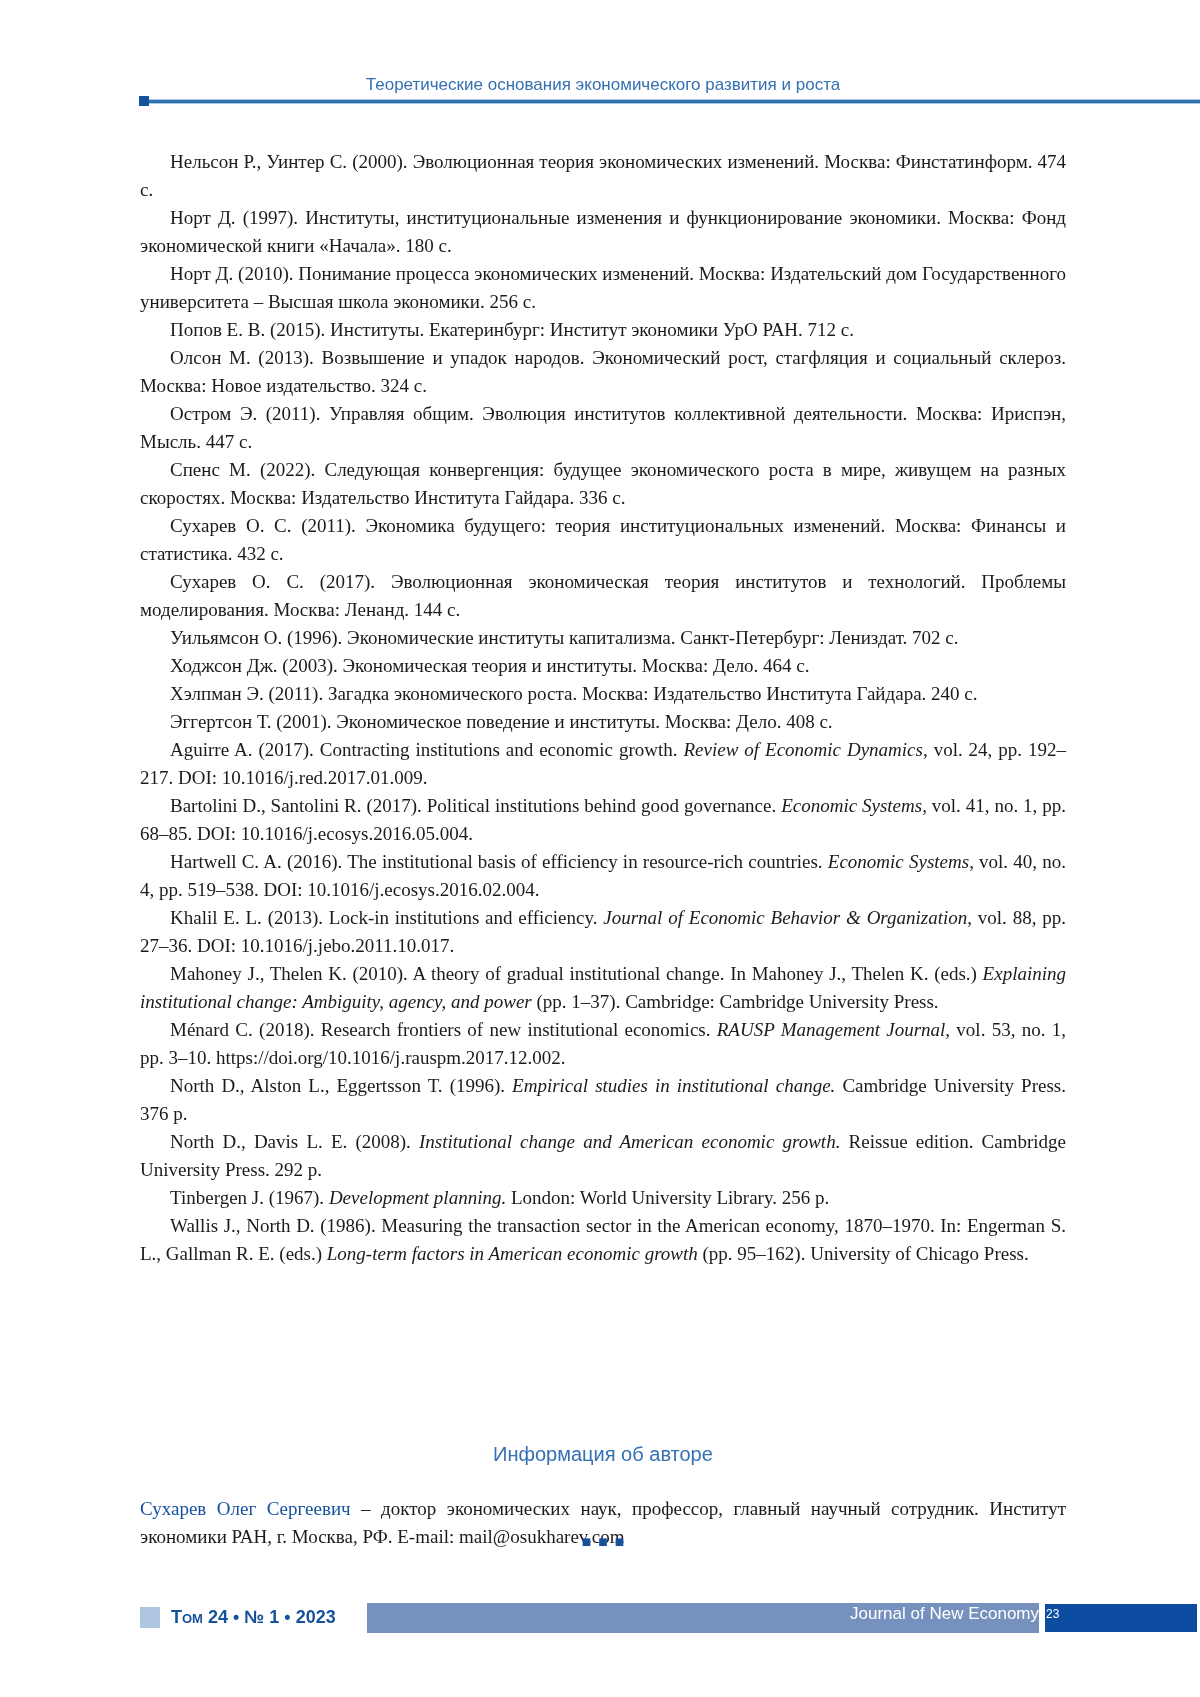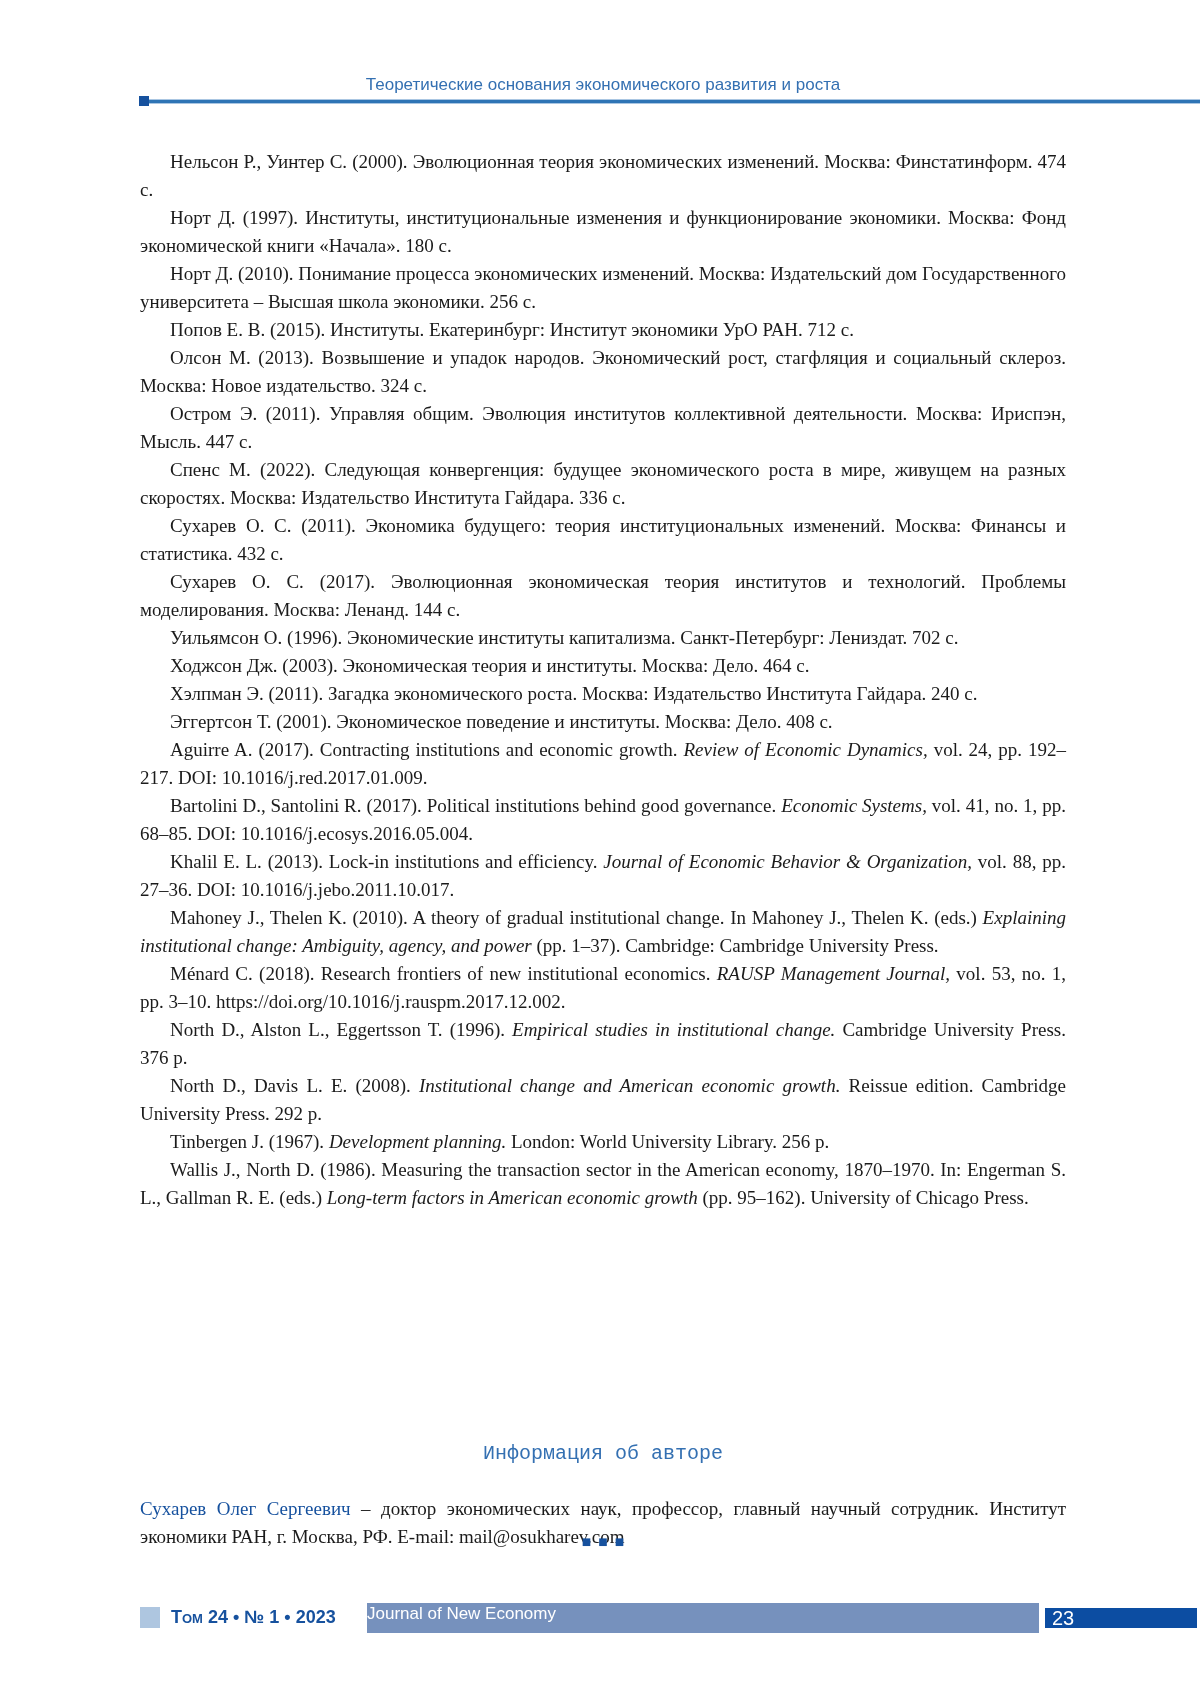--- a/index.html
+++ b/index.html
@@ -50,21 +50,21 @@
     font-size:19px;line-height:28px;
     text-align:justify;text-indent:30px;
     color:var(--text-color);
   }
   .it{font-style:italic;}
 
   
   .info-heading{
     position:absolute;top:1442px;left:140px;width:926px;
     text-align:center;
-    font-family:Liberation Mono, monospace;
+    font-family:Liberation Sans, sans-serif;
     font-size:20px;line-height:24px;
     color:var(--accent-blue);
   }
   .author-para{
     position:absolute;top:1476px;left:140px;width:926px;
     font-size:19px;line-height:28px;text-align:justify;
   }
   .author-name{font-weight:normal;color:var(--dark-blue);}
 
   
@@ -87,27 +87,27 @@
   .footer-volume{
     margin-left:11px;
     font-size:18px;font-weight:600;
     font-variant:small-caps;
     color:var(--dark-blue);
     white-space:nowrap;
   }
   .journal-bar{
     margin-left:auto;width:672px;height:30px;flex:0 0 auto;
     background:var(--bar-slate);
-    color:#ffffff;font-size:17px;line-height:21px;text-align:left;
+    color:#ffffff;font-size:17px;line-height:21px;text-align:right;
   }
   .page-badge{
-    margin-left:6px;width:152px;height:20px;flex:0 0 auto;
+    margin-left:6px;width:152px;height:28px;flex:0 0 auto;
     background:var(--bar-dark);
-    color:#ffffff;font-size:20px;line-height:21px;
-    padding-left:7px;box-sizing:border-box;text-align:left;
+    color:#ffffff;font-size:12px;line-height:21px;
+    padding-left:1px;box-sizing:border-box;text-align:left;
   }
 </style>
 </head>
 <body>
 
 <div class="page">
 
   <div class="running-head">Теоретические основания экономического развития и роста</div>
   <div class="head-rule"></div>
   <div class="head-rule-square"></div>
@@ -121,20 +121,21 @@
       <p class="ref"><span>Остром Э. (2011). Управляя общим. Эволюция институтов коллективной деятельности. Москва: Ириспэн, Мысль. 447 с.</span></p>
       <p class="ref"><span>Спенс М. (2022). Следующая конвергенция: будущее экономического роста в мире, живущем на разных скоростях. Москва: Издательство Института Гайдара. 336 с.</span></p>
       <p class="ref"><span>Сухарев О. С. (2011). Экономика будущего: теория институциональных изменений. Москва: Финансы и статистика. 432 с.</span></p>
       <p class="ref"><span>Сухарев О. С. (2017). Эволюционная экономическая теория институтов и технологий. Проблемы моделирования. Москва: Ленанд. 144 с.</span></p>
       <p class="ref"><span>Уильямсон О. (1996). Экономические институты капитализма. Санкт-Петербург: Лениздат. 702 с.</span></p>
       <p class="ref"><span>Ходжсон Дж. (2003). Экономическая теория и институты. Москва: Дело. 464 с.</span></p>
       <p class="ref"><span>Хэлпман Э. (2011). Загадка экономического роста. Москва: Издательство Института Гайдара. 240 с.</span></p>
       <p class="ref"><span>Эггертсон Т. (2001). Экономическое поведение и институты. Москва: Дело. 408 с.</span></p>
       <p class="ref"><span>Aguirre A. (2017). Contracting institutions and economic growth. </span><span class="it">Review of Economic Dynamics,</span><span> vol. 24, pp. 192–217. DOI: 10.1016/j.red.2017.01.009.</span></p>
       <p class="ref"><span>Bartolini D., Santolini R. (2017). Political institutions behind good governance. </span><span class="it">Economic Systems,</span><span> vol. 41, no. 1, pp. 68–85. DOI: 10.1016/j.ecosys.2016.05.004.</span></p>
+      <p class="ref"><span>Hartwell C. A. (2016). The institutional basis of efficiency in resource-rich countries. </span><span class="it">Economic Systems,</span><span> vol. 40, no. 4, pp. 519–538. DOI: 10.1016/j.ecosys.2016.02.004.</span></p>
       <p class="ref"><span>Khalil E. L. (2013). Lock-in institutions and efficiency. </span><span class="it">Journal of Economic Behavior &amp; Organization,</span><span> vol. 88, pp. 27–36. DOI: 10.1016/j.jebo.2011.10.017.</span></p>
       <p class="ref"><span>Mahoney J., Thelen K. (2010). A theory of gradual institutional change. In Mahoney J., Thelen K. (eds.) </span><span class="it">Explaining institutional change: Ambiguity, agency, and power</span><span> (pp. 1–37). Cambridge: Cambridge University Press.</span></p>
       <p class="ref"><span>Ménard C. (2018). Research frontiers of new institutional economics. </span><span class="it">RAUSP Management Journal,</span><span> vol. 53, no. 1, pp. 3–10. https://doi.org/10.1016/j.rauspm.2017.12.002.</span></p>
       <p class="ref"><span>North D., Alston L., Eggertsson T. (1996). </span><span class="it">Empirical studies in institutional change.</span><span> Cambridge University Press. 376 p.</span></p>
       <p class="ref"><span>North D., Davis L. E. (2008). </span><span class="it">Institutional change and American economic growth.</span><span> Reissue edition. Cambridge University Press. 292 p.</span></p>
       <p class="ref"><span>Tinbergen J. (1967). </span><span class="it">Development planning.</span><span> London: World University Library. 256 p.</span></p>
       <p class="ref"><span>Wallis J., North D. (1986). Measuring the transaction sector in the American economy, 1870–1970. In: Engerman S. L., Gallman R. E. (eds.) </span><span class="it">Long-term factors in American economic growth</span><span> (pp. 95–162). University of Chicago Press.</span></p>
     </div>
 
   <div class="info-heading">Информация об авторе</div>

